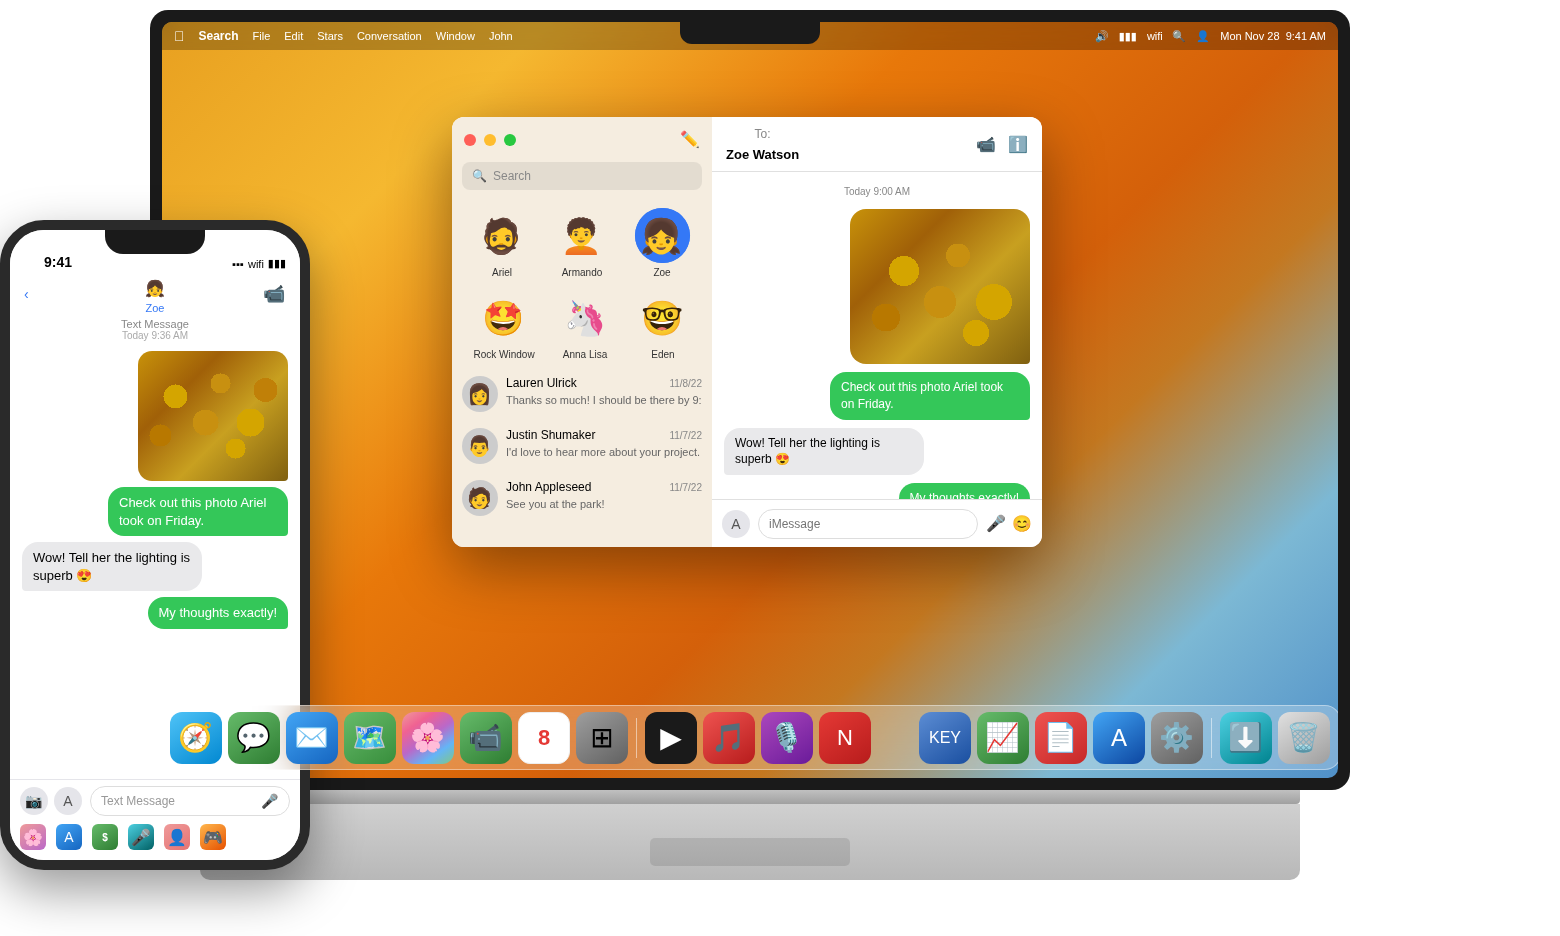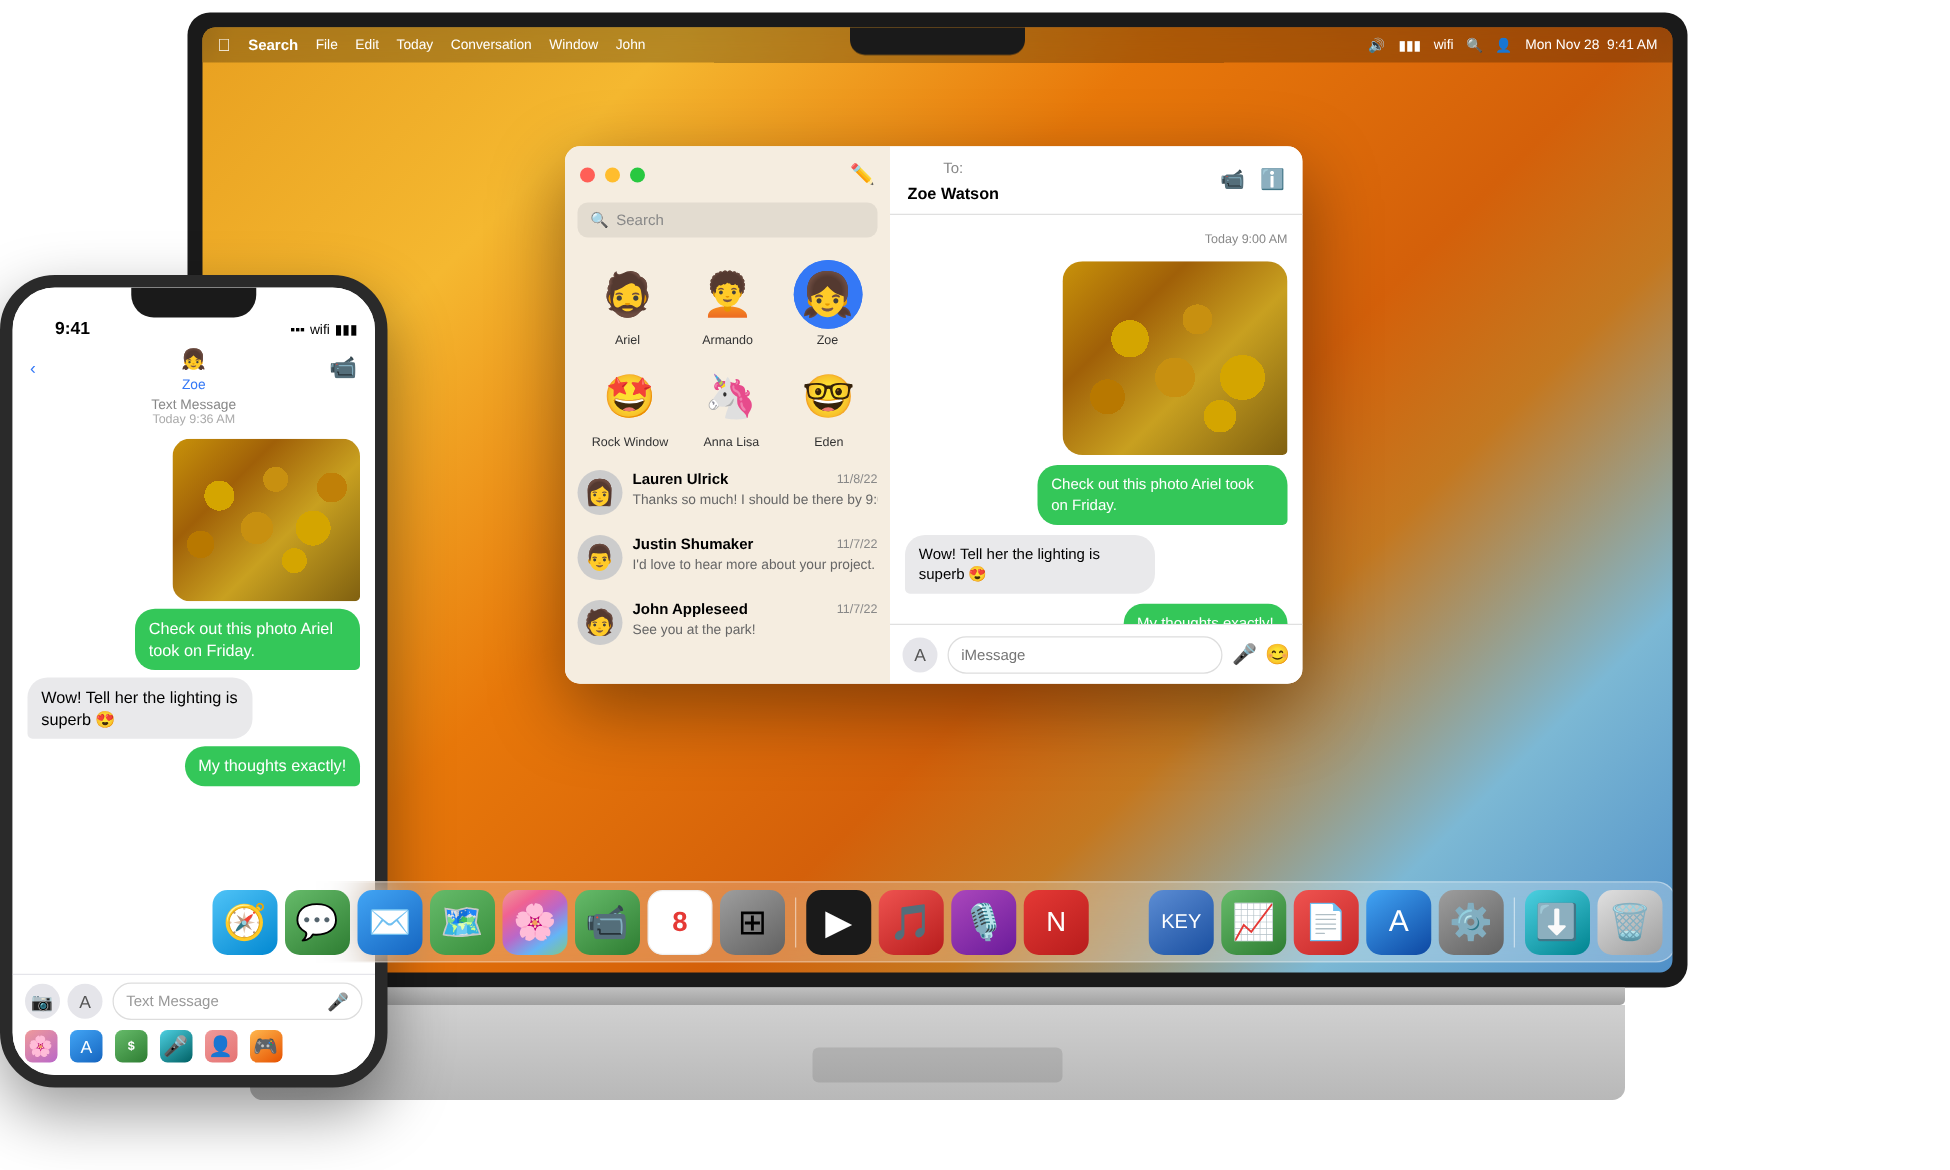--- a/index.html
+++ b/index.html
@@ -303,21 +303,21 @@
     }
 
     .conv-header {
       display: flex;
       justify-content: space-between;
       align-items: center;
     }
 
     .conv-name {
       font-size: 12px;
-      font-weight: 700;
+      font-weight: 400;
       color: #000;
     }
 
     .conv-date {
       font-size: 10px;
       color: #888;
     }
 
     .conv-preview {
       font-size: 11px;
@@ -377,21 +377,21 @@
     .chat-messages {
       flex: 1;
       overflow-y: auto;
       padding: 10px 12px;
       display: flex;
       flex-direction: column;
       gap: 8px;
     }
 
     .timestamp-center {
-      text-align: right;
+      text-align: center;
       font-size: 10px;
       color: #888;
       margin: 4px 0;
     }
 
     .message-row {
       display: flex;
     }
 
     .message-row.outgoing {
@@ -812,21 +812,21 @@
     <div class="macbook-screen-outer">
       <div class="macbook-screen-inner">
         <div class="notch"></div>
 
         <div class="menubar">
           <div class="menubar-left">
             <span class="menubar-apple"></span>
             <span class="menubar-app menubar-item">Search</span>
             <span class="menubar-item">File</span>
             <span class="menubar-item">Edit</span>
-            <span class="menubar-item">Today</span>
+            <span class="menubar-item">Stars</span>
             <span class="menubar-item">Conversation</span>
             <span class="menubar-item">Window</span>
             <span class="menubar-item">John</span>
           </div>
           <div class="menubar-right">
             <span class="menubar-item">🔊</span>
             <span class="menubar-item">▮▮▮</span>
             <span class="menubar-item">wifi</span>
             <span class="menubar-item">🔍</span>
             <span class="menubar-item">👤</span>

